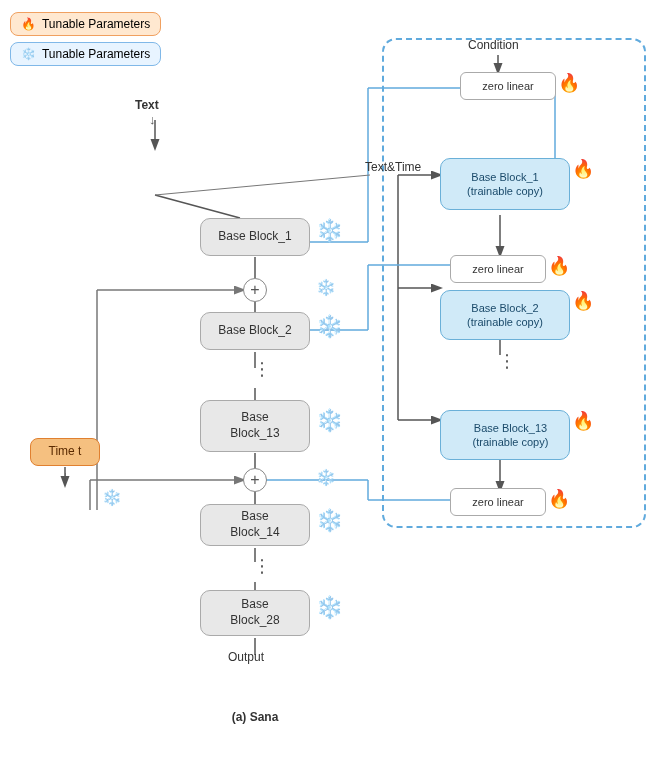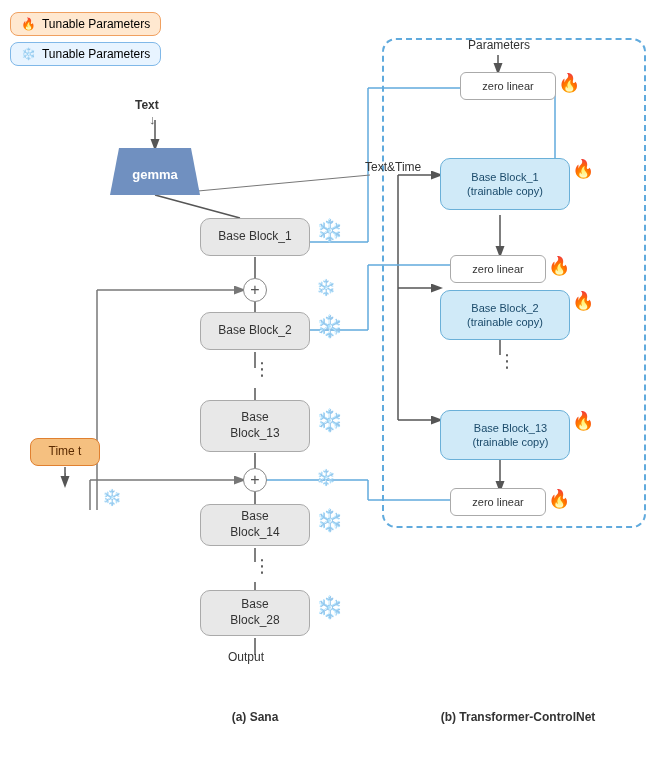--- a/index.html
+++ b/index.html
@@ -246,23 +246,20 @@
   </div>
 
   <div class="dashed-box" style="left:382px; top:38px; width:264px; height:490px;"></div>
 
   <div class="label" style="left:135px; top:98px;font-weight:bold;">
     <span>Text</span>
   </div>
 
   <div style="position:absolute; left:149px; top:112px; font-size:13px; color:#555;">↓</div>
 
-  <div class="block-trapezoid" style="left:110px; top:148px; width:90px; height:47px;">
-    <span>gemma</span>
-  </div>
 
   <div class="label" style="left:230px; top:198px;margin-top:24px;">
     <span>Input</span>
   </div>
 
   <div class="block block-gray" style="left:200px; top:218px; width:110px; height:38px;">
     <span>Base Block_1</span>
   </div>
 
   <div class="snowflake" style="left:316px; top:218px;">❄️</div>
@@ -309,21 +306,21 @@
   <div style="position:absolute; left:62px; top:468px; font-size:13px; color:#555;">↓</div>
 
 
   <div class="snowflake snowflake-small" style="left:102px; top:488px;">❄️</div>
 
   <div class="label label-bold" style="left:195px; top:710px; width:120px;">
     <span>(a) Sana</span>
   </div>
 
   <div class="label" style="left:468px; top:38px;">
-    <span>Parameters</span>
+    <span>Condition</span>
   </div>
 
   <div class="block block-white-border" style="left:460px; top:72px; width:96px; height:28px; font-size:11px;">
     <span>zero linear</span>
   </div>
   <div class="fire" style="left:558px; top:72px;">🔥</div>
 
   <div class="circle-plus" style="left:543px; top:175px;">+</div>
 
   <div class="label" style="left:365px; top:160px;text-align:center;">
@@ -350,17 +347,14 @@
   <div class="block block-blue" style="left:440px; top:410px; width:130px; height:50px; font-size:11px;padding-left:11px;">
     <span>Base Block_13<br>(trainable copy)</span>
   </div>
   <div class="fire" style="left:572px; top:410px;">🔥</div>
 
   <div class="block block-white-border" style="left:450px; top:488px; width:96px; height:28px; font-size:11px;">
     <span>zero linear</span>
   </div>
   <div class="fire" style="left:548px; top:488px;">🔥</div>
 
-  <div class="label label-bold" style="left:418px; top:710px; width:200px;">
-    <span>(b) Transformer-ControlNet</span>
-  </div>
 
 </div>
 
 </body></html>

